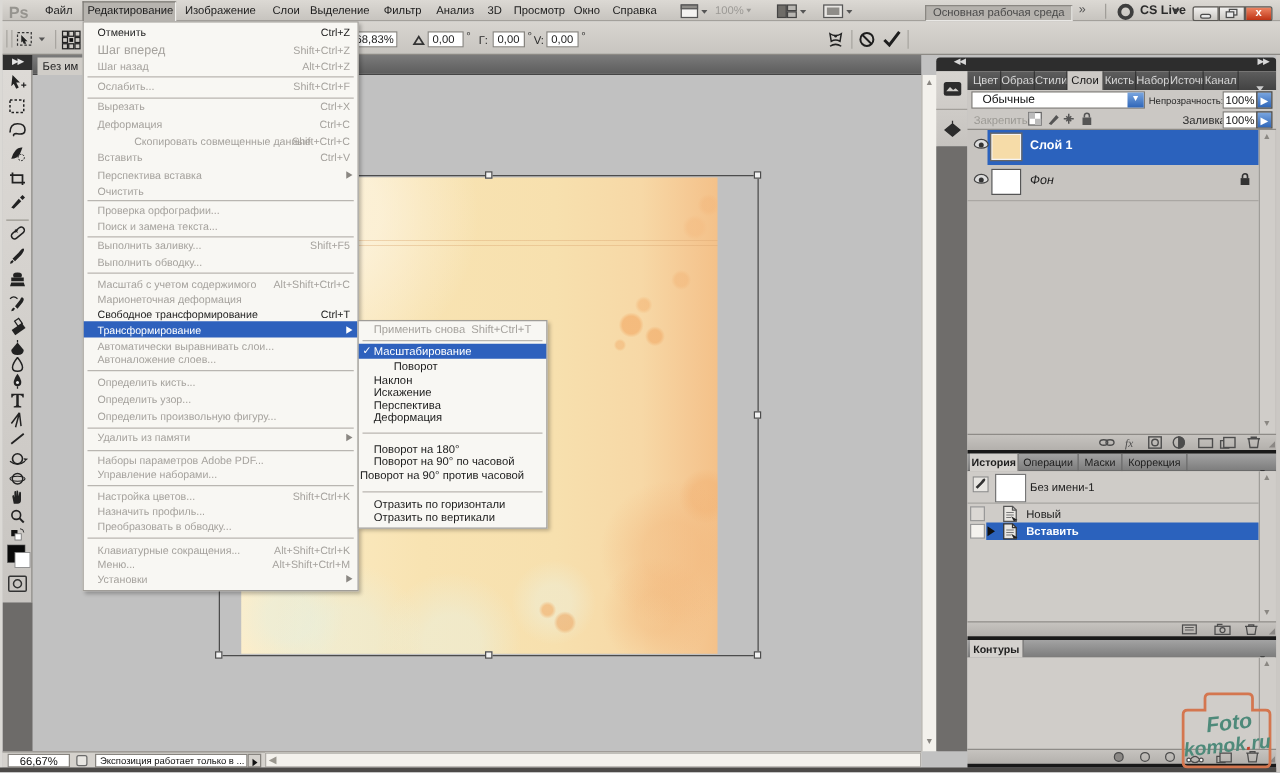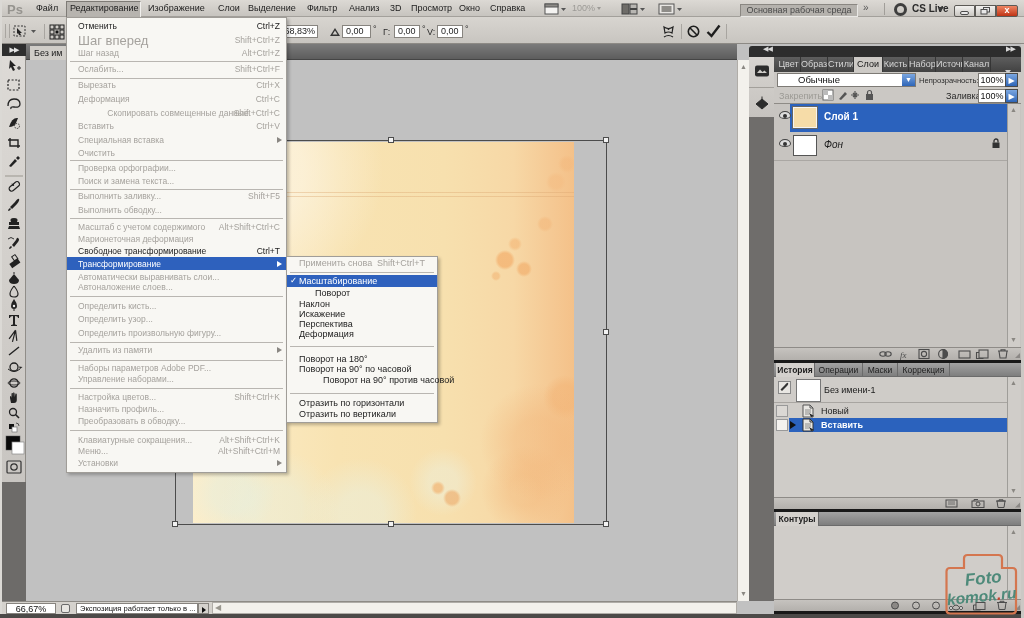--- a/index.html
+++ b/index.html
@@ -302,21 +302,21 @@
 <div class="ptab" style="left:854px;top:57px;width:28px;background:#cdcac6;color:#141414;">Слои</div>
 <div class="ptab" style="left:883px;top:57px;width:25px;">Кисть</div>
 <div class="ptab" style="left:909px;top:57px;width:26px;">Набор</div>
 <div class="ptab" style="left:936px;top:57px;width:26px;">Источн</div>
 <div class="ptab" style="left:963px;top:57px;width:27px;">Канал</div>
 <div class="abs" style="left:1005px;top:60px;width:12px;height:9px;">
  <div style="width:0;height:0;border-left:3px solid transparent;border-right:3px solid transparent;border-top:4px solid #ccc;display:inline-block;"></div>
  <div style="display:inline-block;width:5px;height:5px;border-top:4px double #ccc;vertical-align:top;margin-top:1px;"></div></div>
 
 <div class="abs" style="left:777px;top:73px;width:139px;height:14px;background:#fff;
-  border:1px solid #7d7a75;box-sizing:border-box;font-size:9.5px;line-height:12px;padding-left:20px;color:#111;">Обычные</div>
+  border:1px solid #7d7a75;box-sizing:border-box;font-size:9.5px;line-height:12px;padding-left:8px;color:#111;">Обычные</div>
 <div class="abs" style="left:902px;top:74px;width:13px;height:12px;
   background:linear-gradient(#7aa6e0,#2f66b8);color:#fff;font-size:7px;text-align:center;line-height:11px;">▼</div>
 <div class="abs" style="left:919px;top:76px;font-size:7.6px;color:#2a2a2a;">Непрозрачность:</div>
 <div class="abs" style="left:978px;top:73px;width:28px;height:14px;background:#fff;
   border:1px solid #7d7a75;box-sizing:border-box;font-size:9px;line-height:12px;text-align:center;color:#111;">100%</div>
 <div class="abs" style="left:1005px;top:73px;width:13px;height:14px;
   background:linear-gradient(#7aa6e0,#2f66b8);color:#fff;font-size:8px;text-align:center;line-height:13px;box-sizing:border-box;border:1px solid #4a4a4a;">▶</div>
 
 <div class="abs" style="left:779px;top:91px;font-size:9px;color:#9c9a95;">Закрепить:</div>
 <svg class="abs" style="left:822px;top:89px" width="52" height="13" viewBox="0 0 52 13">
@@ -445,37 +445,37 @@
         <path d="M88 5 h-2.5 v5 h7"></path>
   <path d="M110 2.5 h8 l-1 7 h-6 Z M109 2.5 h10 M112 2.5 v-1.2 h4 V2.5"></path>
  </g>
  <path d="M127 10 l5 -5 v5 Z" fill="#8b8885"></path>
 </svg>
 <div class="abs" style="left:774px;top:611px;width:247px;height:3px;background:#191919;"></div>
 <div class="abs" style="left:1021px;top:44px;width:3px;height:574px;background:#cbc8c4;"></div>
 <div class="abs" style="left:66px;top:17px;width:221px;height:456px;background:#f8f7f3;border:1px solid #a09d98;box-sizing:border-box;z-index:10;box-shadow:2px 2px 3px rgba(0,0,0,.25);"></div>
 <div class="abs" style="left:78px;top:19.5px;width:200px;height:13px;font-size:8.5px;line-height:13px;color:#1b1b1b;z-index:12;white-space:nowrap;">Отменить</div>
 <div class="abs" style="left:120px;top:19.5px;width:160px;height:13px;font-size:8.5px;line-height:13px;color:#1b1b1b;text-align:right;z-index:12;white-space:nowrap;">Ctrl+Z</div>
-<div class="abs" style="left:78px;top:33.5px;width:200px;height:13px;font-size:13px;line-height:13px;color:#a5a29d;z-index:12;white-space:nowrap;">Шаг вперед</div>
+<div class="abs" style="left:78px;top:33.5px;width:200px;height:13px;font-size:10px;line-height:13px;color:#a5a29d;z-index:12;white-space:nowrap;">Шаг вперед</div>
 <div class="abs" style="left:120px;top:33.5px;width:160px;height:13px;font-size:8.5px;line-height:13px;color:#a5a29d;text-align:right;z-index:12;white-space:nowrap;">Shift+Ctrl+Z</div>
 <div class="abs" style="left:78px;top:46.5px;width:200px;height:13px;font-size:8.5px;line-height:13px;color:#a5a29d;z-index:12;white-space:nowrap;">Шаг назад</div>
 <div class="abs" style="left:120px;top:46.5px;width:160px;height:13px;font-size:8.5px;line-height:13px;color:#a5a29d;text-align:right;z-index:12;white-space:nowrap;">Alt+Ctrl+Z</div>
 <div class="abs" style="left:70px;top:61px;width:213px;height:1px;background:#b9b6b1;z-index:11;"></div>
 <div class="abs" style="left:78px;top:62.5px;width:200px;height:13px;font-size:8.5px;line-height:13px;color:#a5a29d;z-index:12;white-space:nowrap;">Ослабить...</div>
 <div class="abs" style="left:120px;top:62.5px;width:160px;height:13px;font-size:8.5px;line-height:13px;color:#a5a29d;text-align:right;z-index:12;white-space:nowrap;">Shift+Ctrl+F</div>
 <div class="abs" style="left:70px;top:78px;width:213px;height:1px;background:#b9b6b1;z-index:11;"></div>
 <div class="abs" style="left:78px;top:79.0px;width:200px;height:13px;font-size:8.5px;line-height:13px;color:#a5a29d;z-index:12;white-space:nowrap;">Вырезать</div>
 <div class="abs" style="left:120px;top:79.0px;width:160px;height:13px;font-size:8.5px;line-height:13px;color:#a5a29d;text-align:right;z-index:12;white-space:nowrap;">Ctrl+X</div>
 <div class="abs" style="left:78px;top:92.5px;width:200px;height:13px;font-size:8.5px;line-height:13px;color:#a5a29d;z-index:12;white-space:nowrap;">Деформация</div>
 <div class="abs" style="left:120px;top:92.5px;width:160px;height:13px;font-size:8.5px;line-height:13px;color:#a5a29d;text-align:right;z-index:12;white-space:nowrap;">Ctrl+C</div>
 <div class="abs" style="left:78px;top:106.5px;width:200px;height:13px;font-size:8.5px;line-height:13px;color:#a5a29d;z-index:12;white-space:nowrap;text-align:center;">Скопировать совмещенные данные</div>
 <div class="abs" style="left:120px;top:106.5px;width:160px;height:13px;font-size:8.5px;line-height:13px;color:#a5a29d;text-align:right;z-index:12;white-space:nowrap;">Shift+Ctrl+C</div>
 <div class="abs" style="left:78px;top:120.0px;width:200px;height:13px;font-size:8.5px;line-height:13px;color:#a5a29d;z-index:12;white-space:nowrap;">Вставить</div>
 <div class="abs" style="left:120px;top:120.0px;width:160px;height:13px;font-size:8.5px;line-height:13px;color:#a5a29d;text-align:right;z-index:12;white-space:nowrap;">Ctrl+V</div>
-<div class="abs" style="left:78px;top:133.5px;width:200px;height:13px;font-size:8.5px;line-height:13px;color:#a5a29d;z-index:12;white-space:nowrap;">Специальная вставка</div>
+<div class="abs" style="left:78px;top:133.5px;width:200px;height:13px;font-size:8.5px;line-height:13px;color:#a5a29d;z-index:12;white-space:nowrap;">Перспектива вставка</div>
 <div class="abs" style="left:277px;top:136.5px;width:0;height:0;border-top:3.5px solid transparent;border-bottom:3.5px solid transparent;border-left:5px solid #8a8782;z-index:12;"></div>
 <div class="abs" style="left:78px;top:146.5px;width:200px;height:13px;font-size:8.5px;line-height:13px;color:#a5a29d;z-index:12;white-space:nowrap;">Очистить</div>
 <div class="abs" style="left:70px;top:160px;width:213px;height:1px;background:#b9b6b1;z-index:11;"></div>
 <div class="abs" style="left:78px;top:161.5px;width:200px;height:13px;font-size:8.5px;line-height:13px;color:#a5a29d;z-index:12;white-space:nowrap;">Проверка орфографии...</div>
 <div class="abs" style="left:78px;top:175.0px;width:200px;height:13px;font-size:8.5px;line-height:13px;color:#a5a29d;z-index:12;white-space:nowrap;">Поиск и замена текста...</div>
 <div class="abs" style="left:70px;top:189px;width:213px;height:1px;background:#b9b6b1;z-index:11;"></div>
 <div class="abs" style="left:78px;top:190.0px;width:200px;height:13px;font-size:8.5px;line-height:13px;color:#a5a29d;z-index:12;white-space:nowrap;">Выполнить заливку...</div>
 <div class="abs" style="left:120px;top:190.0px;width:160px;height:13px;font-size:8.5px;line-height:13px;color:#a5a29d;text-align:right;z-index:12;white-space:nowrap;">Shift+F5</div>
 <div class="abs" style="left:78px;top:203.5px;width:200px;height:13px;font-size:8.5px;line-height:13px;color:#a5a29d;z-index:12;white-space:nowrap;">Выполнить обводку...</div>
 <div class="abs" style="left:70px;top:218px;width:213px;height:1px;background:#b9b6b1;z-index:11;"></div>
@@ -519,21 +519,21 @@
 <div class="abs" style="left:290px;top:275.0px;color:#fff;font-size:8.5px;z-index:15;">✓</div>
 <div class="abs" style="left:299px;top:275.5px;width:135px;height:11px;font-size:9px;line-height:11px;color:#ffffff;z-index:15;white-space:nowrap;">Масштабирование</div>
 <div class="abs" style="left:299px;top:288.0px;width:135px;height:11px;font-size:9px;line-height:11px;color:#1b1b1b;z-index:15;white-space:nowrap;padding-left:16px;">Поворот</div>
 <div class="abs" style="left:299px;top:298.5px;width:135px;height:11px;font-size:9px;line-height:11px;color:#1b1b1b;z-index:15;white-space:nowrap;">Наклон</div>
 <div class="abs" style="left:299px;top:308.5px;width:135px;height:11px;font-size:9px;line-height:11px;color:#1b1b1b;z-index:15;white-space:nowrap;">Искажение</div>
 <div class="abs" style="left:299px;top:318.5px;width:135px;height:11px;font-size:9px;line-height:11px;color:#1b1b1b;z-index:15;white-space:nowrap;">Перспектива</div>
 <div class="abs" style="left:299px;top:329.0px;width:135px;height:11px;font-size:9px;line-height:11px;color:#1b1b1b;z-index:15;white-space:nowrap;">Деформация</div>
 <div class="abs" style="left:290px;top:346px;width:144px;height:1px;background:#b9b6b1;z-index:14;"></div>
 <div class="abs" style="left:299px;top:353.5px;width:135px;height:11px;font-size:9px;line-height:11px;color:#1b1b1b;z-index:15;white-space:nowrap;">Поворот на 180°</div>
 <div class="abs" style="left:299px;top:364.0px;width:135px;height:11px;font-size:9px;line-height:11px;color:#1b1b1b;z-index:15;white-space:nowrap;">Поворот на 90° по часовой</div>
-<div class="abs" style="left:299px;top:374.5px;width:135px;height:11px;font-size:9px;line-height:11px;color:#1b1b1b;z-index:15;white-space:nowrap;padding-left:24px;">Поворот на 90° против часовой</div>
+<div class="abs" style="left:288px;top:374.5px;width:135px;height:11px;font-size:9px;line-height:11px;color:#1b1b1b;z-index:15;white-space:nowrap;">Поворот на 90° против часовой</div>
 <div class="abs" style="left:290px;top:393px;width:144px;height:1px;background:#b9b6b1;z-index:14;"></div>
 <div class="abs" style="left:299px;top:397.5px;width:135px;height:11px;font-size:9px;line-height:11px;color:#1b1b1b;z-index:15;white-space:nowrap;">Отразить по горизонтали</div>
 <div class="abs" style="left:299px;top:409.0px;width:135px;height:11px;font-size:9px;line-height:11px;color:#1b1b1b;z-index:15;white-space:nowrap;">Отразить по вертикали</div>
 
 <svg class="abs" style="left:938px;top:550px;z-index:20" width="86" height="68" viewBox="0 0 86 68">
   <path d="M12 18 Q8.5 18 8.5 21.5 L8.5 60 Q8.5 63.5 12 63.5 L74.5 63.5 Q78 63.5 78 60 L78 21.5 Q78 18 74.5 18 L64 18 L64 8.5 Q64 5 60.5 5 L29.5 5 Q26 5 26 8.5 L26 18 Z" fill="none" stroke="#d4764f" stroke-width="2.2"></path>
   <text x="27" y="34" font-family="Liberation Sans" font-style="italic" font-weight="bold" font-size="17" fill="#4e8a7a" transform="rotate(-6 45 30)">Foto</text>
   <text x="9" y="52" font-family="Liberation Sans" font-style="italic" font-weight="bold" font-size="15.5" fill="#4e8a7a" transform="rotate(-6 40 48)">komok<tspan fill="#c2402a">.</tspan>ru</text>
 </svg>
 </div>

